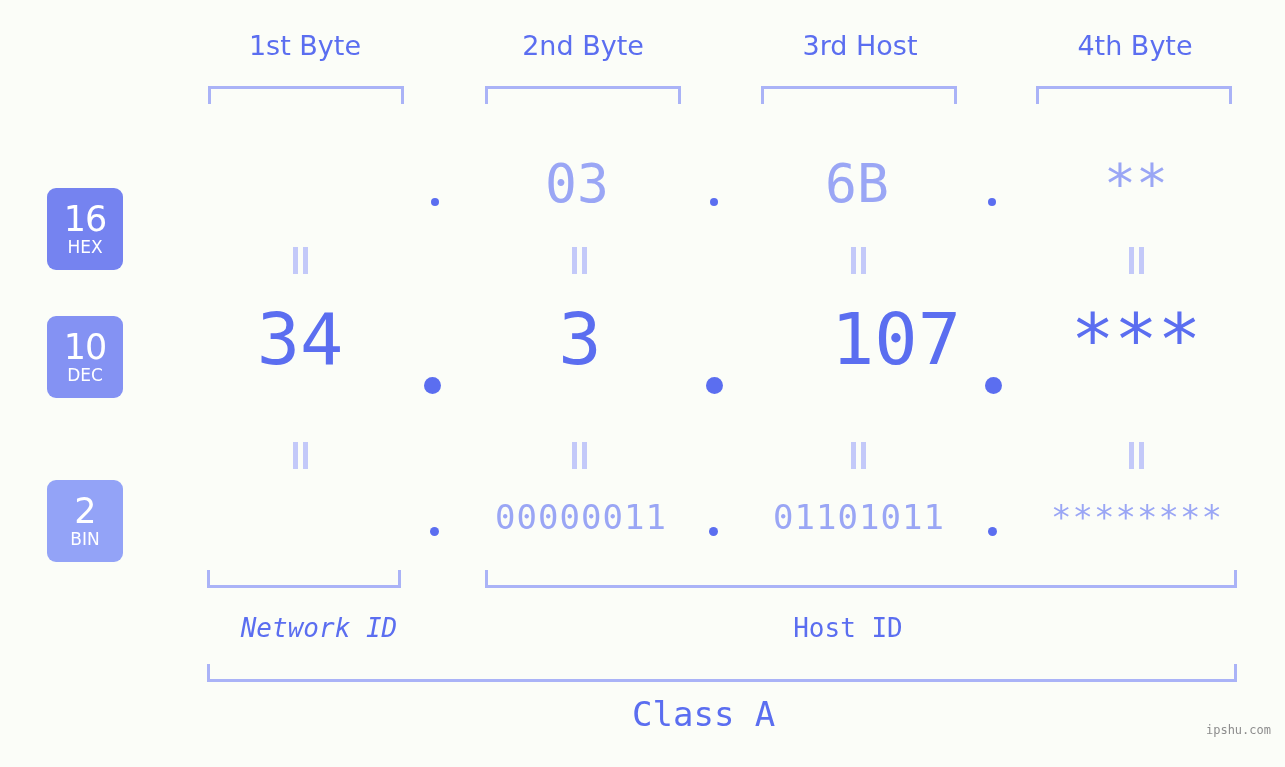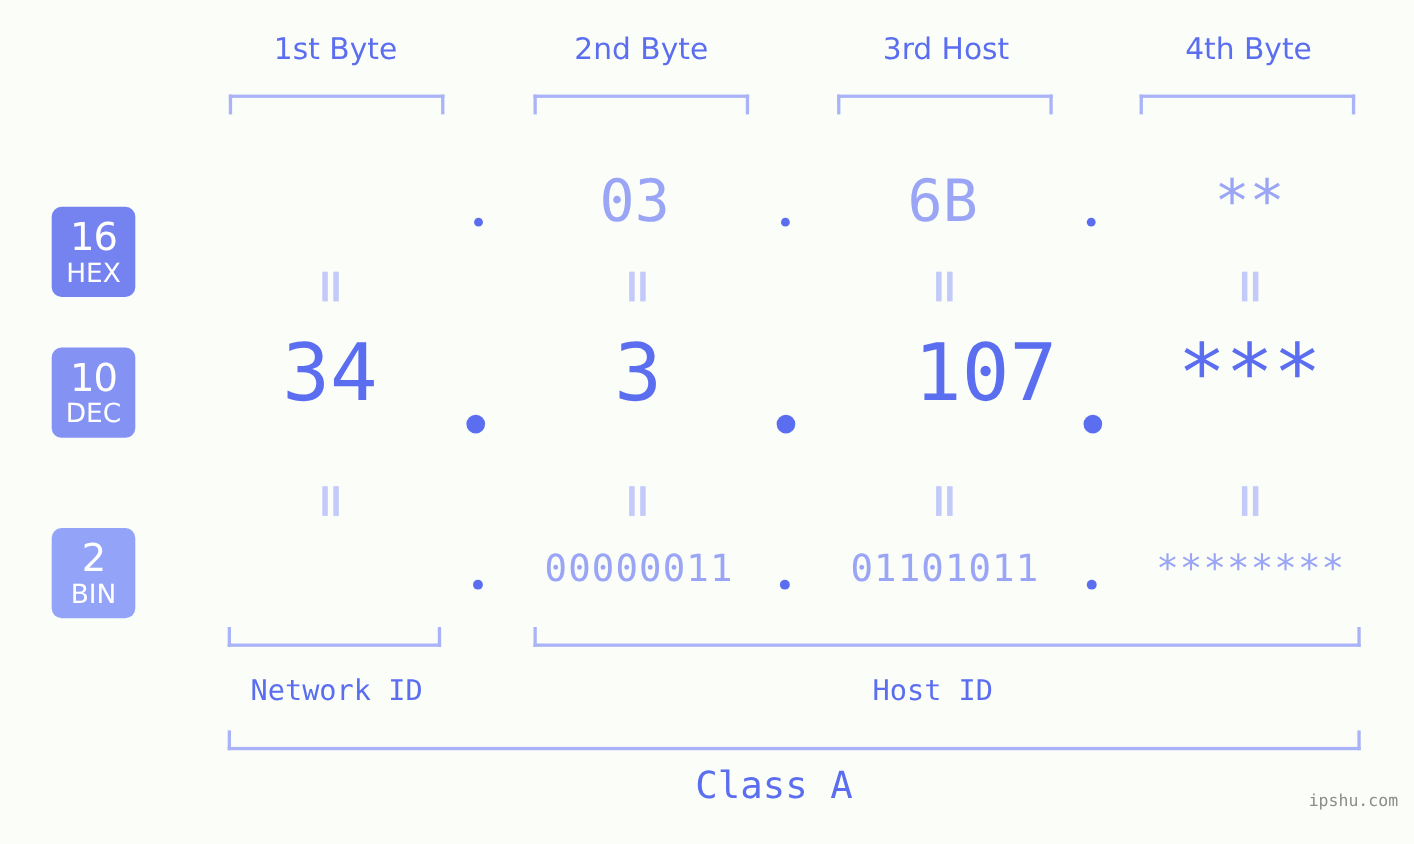--- a/index.html
+++ b/index.html
@@ -62,21 +62,21 @@
     justify-content: center;
     font-family: "DejaVu Sans", sans-serif;
     line-height: 1;
   }
   .badge .num {
     font-size: 35px;
     font-weight: 400;
     letter-spacing: -1px;
   }
   .badge .nm {
-    font-size: 24px;
+    font-size: 17px;
     font-weight: 400;
     margin-top: 2px;
   }
 
   
   .val {
     position: absolute;
     text-align: center;
     white-space: nowrap;
     font-family: "DejaVu Sans Mono", monospace;
@@ -139,21 +139,21 @@
     color: #5b6ef0;
     white-space: nowrap;
   }
 
   
   .watermark {
     position: absolute;
     right: 14px;
     bottom: 30px;
     font-family: "DejaVu Sans Mono", monospace;
-    font-size: 15px;
+    font-size: 12px;
     color: #8d8d8d;
     white-space: nowrap;
   }
 </style>
 </head>
 <body>
 
 <div id="canvas">
 
   <div class="byte-label" style="left:205px; width:200px;">1st Byte</div>
@@ -234,21 +234,21 @@
   <div class="val bin-val" style="left:759px; top:500px; width:200px;">01101011</div>
   <div class="val bin-val" style="left:1037px; top:500px; width:200px;">********</div>
 
   <div class="dot dot-bin" style="left:430px; top:527px;"></div>
   <div class="dot dot-bin" style="left:709px; top:527px;"></div>
   <div class="dot dot-bin" style="left:988px; top:527px;"></div>
 
   <div class="bracket-up" style="left:207px; top:570px; width:194px;"></div>
   <div class="bracket-up" style="left:485px; top:570px; width:752px;"></div>
 
-  <div class="id-label" style="left:203px; top:613px; width:206px;">Network ID</div>
+  <div class="id-label" style="left:216px; top:613px; width:206px;font-style:italic;">Network ID</div>
   <div class="id-label" style="left:758px; top:613px; width:180px;">Host ID</div>
 
   <div class="bracket-up" style="left:207px; top:664px; width:1030px;"></div>
   <div class="class-label" style="left:632px; top:694px; width:200px;">Class A</div>
 
   <div class="watermark">ipshu.com</div>
 
 </div>
 
 </body></html>

